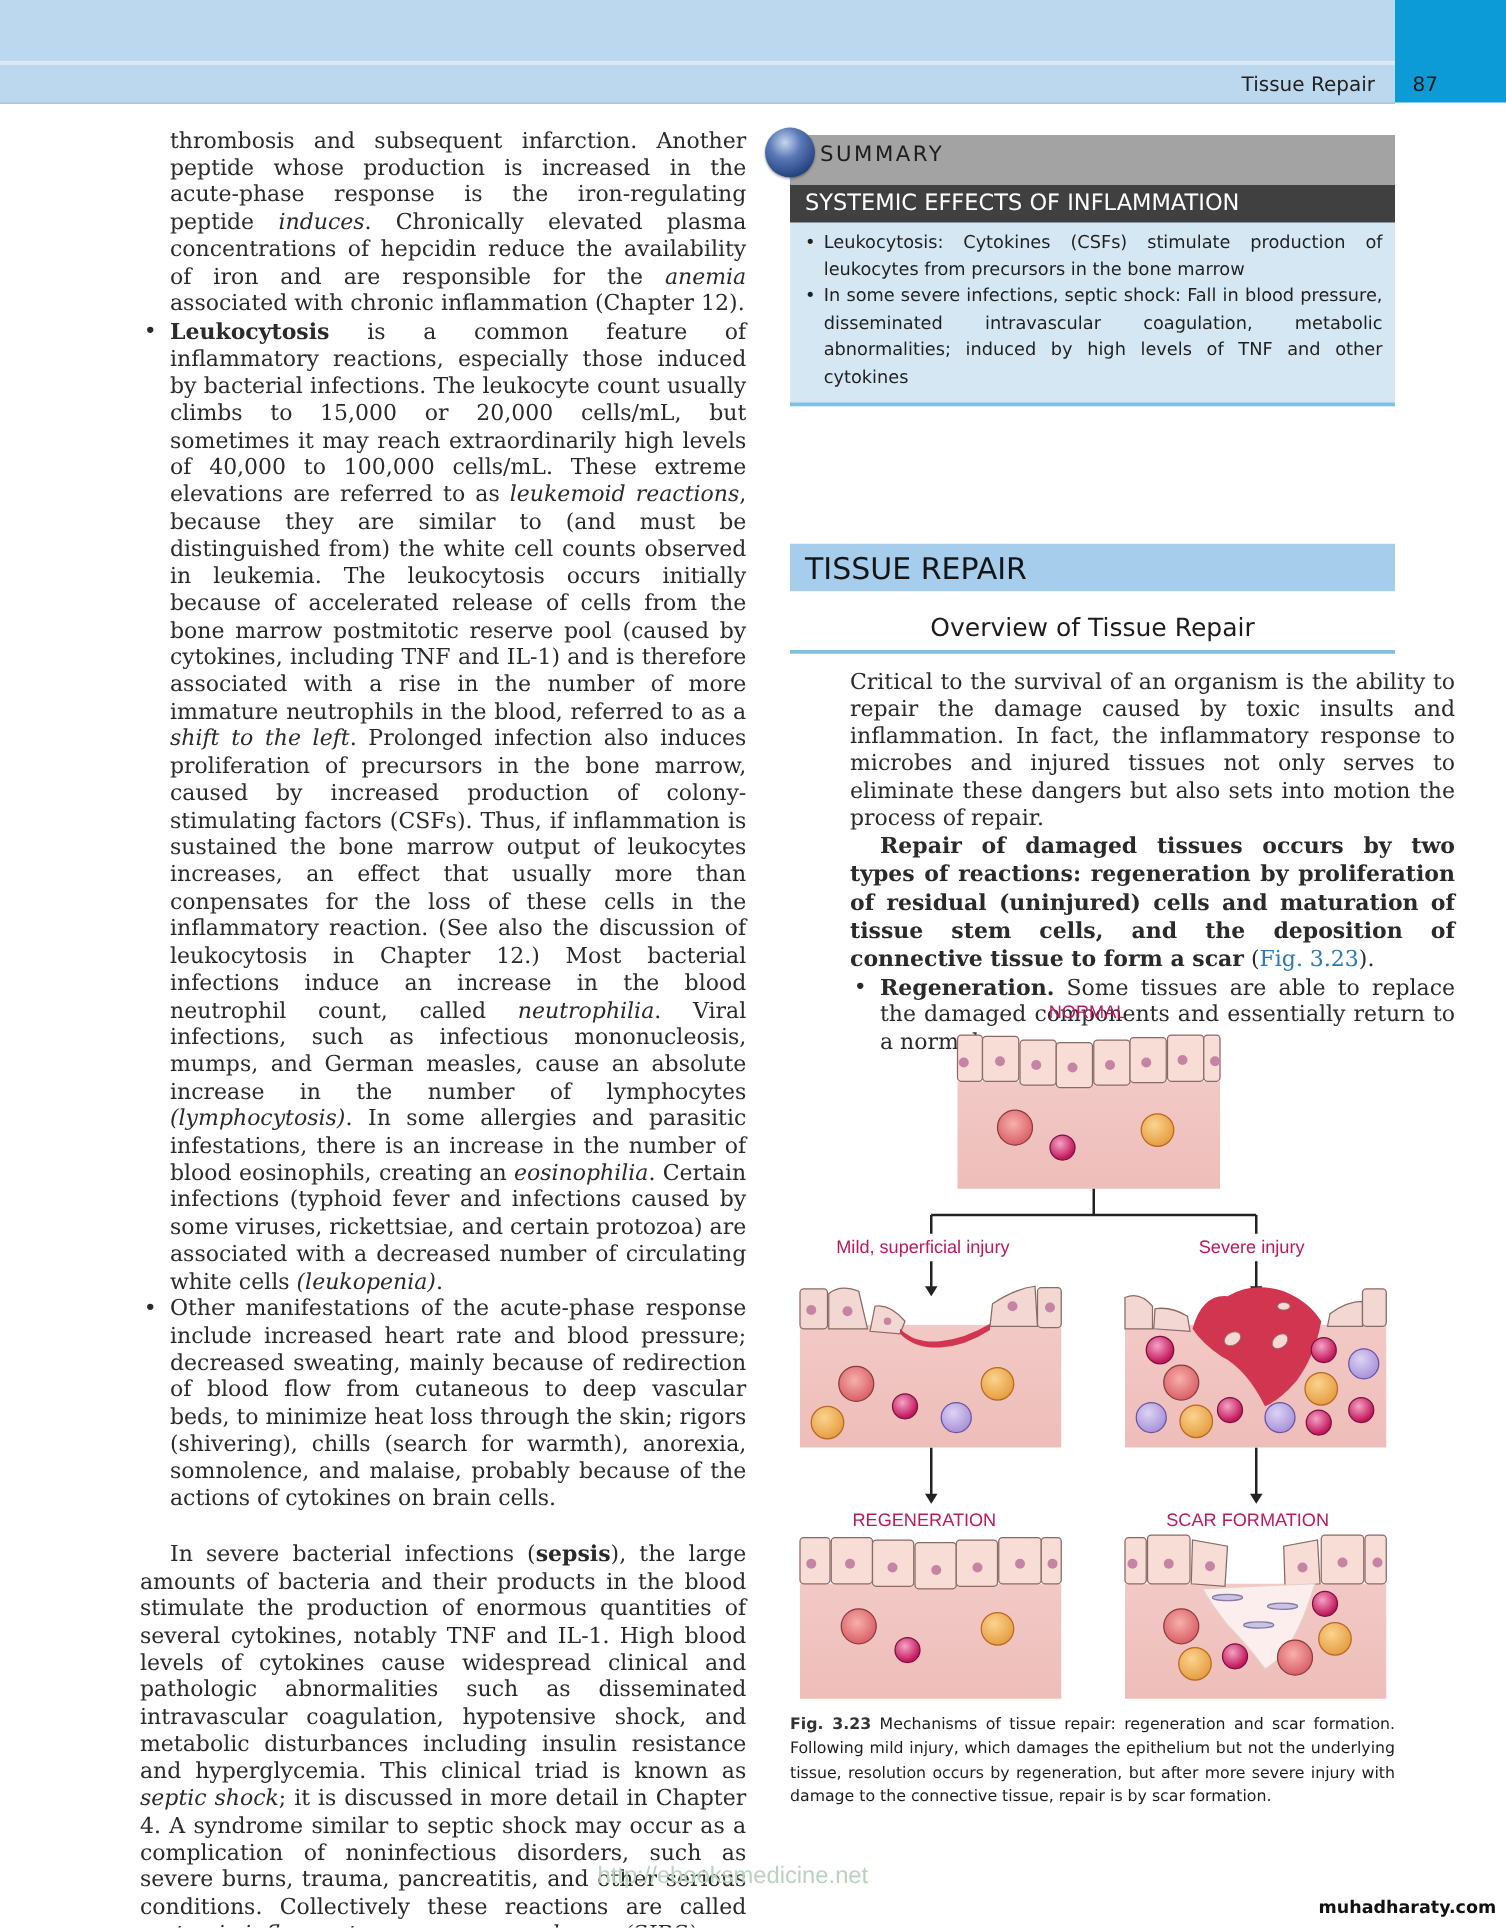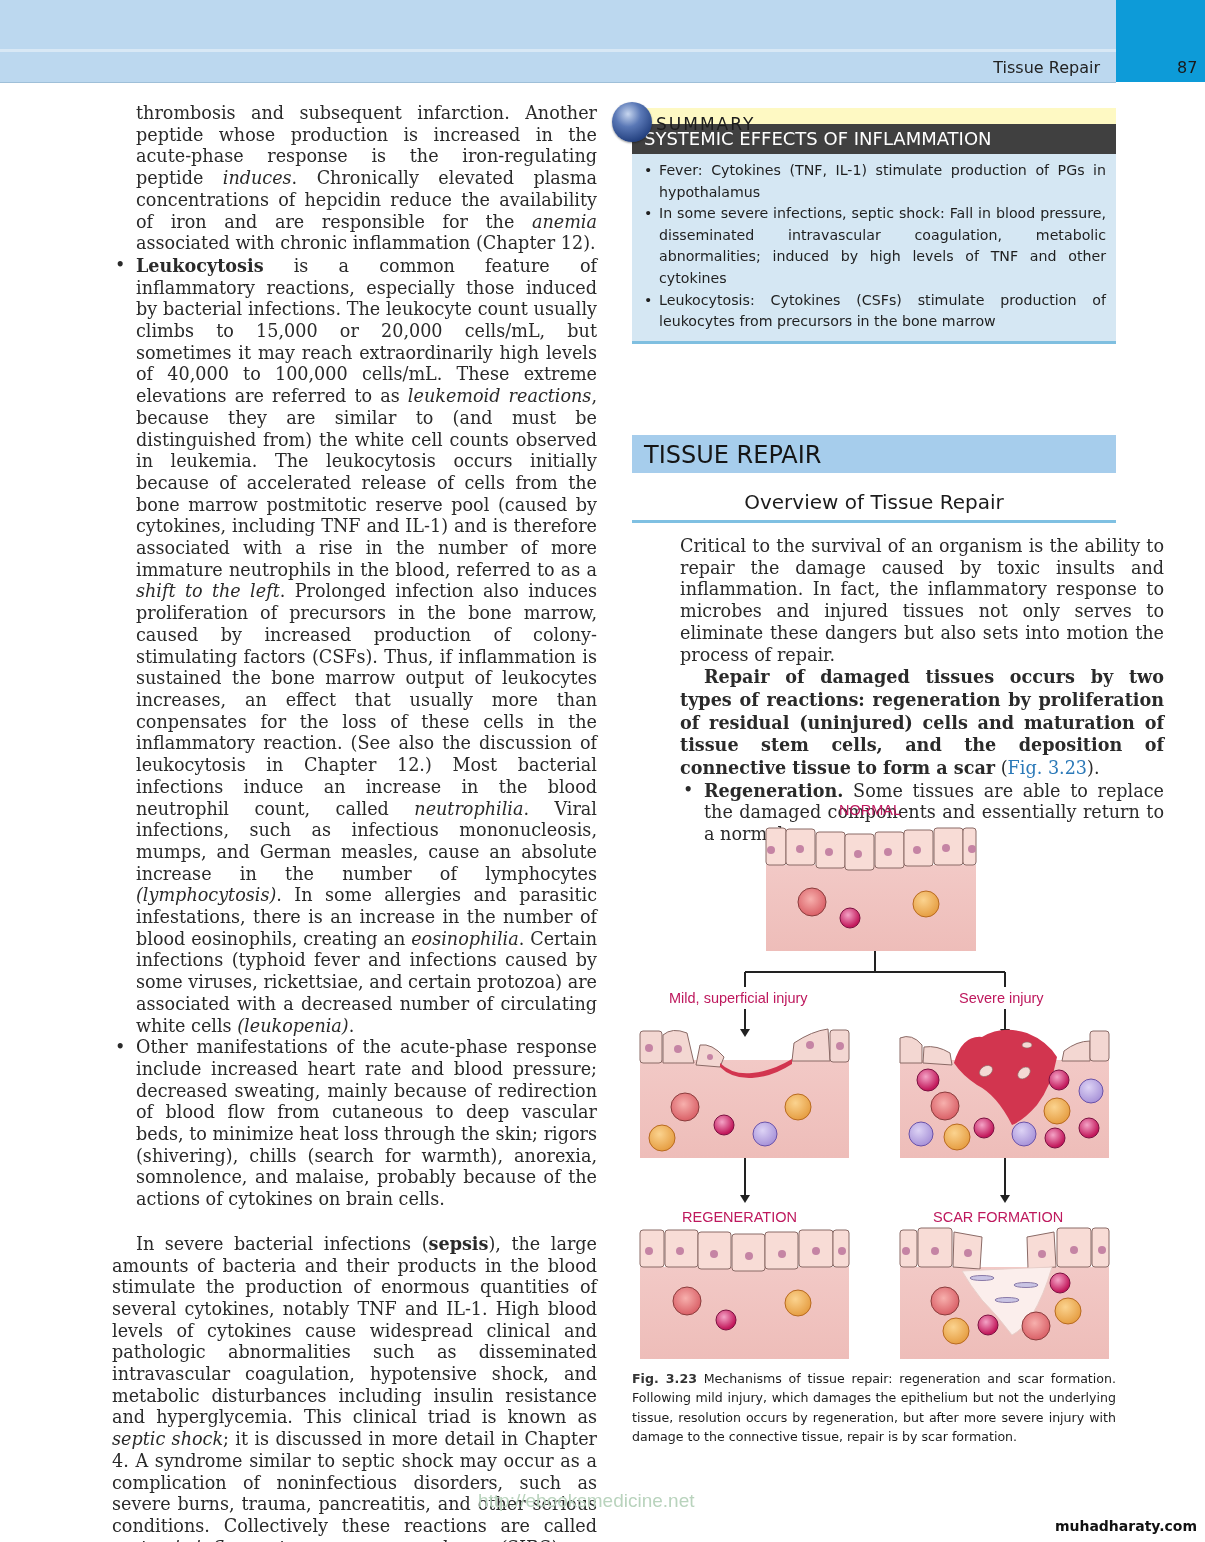--- a/index.html
+++ b/index.html
@@ -8,35 +8,35 @@
     background: #ffffff;
     font-family: "DejaVu Serif", "Liberation Serif", serif;
     color: #2a2a2a;
   }
   
   .hdr-top { position: absolute; left: 0; top: 0; width: 1116px; height: 49px; background: #bcd8ef; }
   .hdr-line { position: absolute; left: 0; top: 49px; width: 1116px; height: 3px; background: #d8e8f5; }
   .hdr-bar { position: absolute; left: 0; top: 52px; width: 1116px; height: 30px; background: #bcd8ef; border-bottom: 1px solid #9fbfd8; }
   .hdr-title { position: absolute; right: 105px; top: 58px; font-family: "DejaVu Sans", "Liberation Sans", sans-serif; font-size: 16px; color: #222; }
   .hdr-tab { position: absolute; left: 1116px; top: 0; width: 89px; height: 82px; background: #0d9bd8; }
-  .hdr-pageno { position: absolute; left: 1130px; top: 58px; font-family: "DejaVu Sans", "Liberation Sans", sans-serif; font-size: 16px; color: #1a1a1a; margin-left: 47px; }
+  .hdr-pageno { position: absolute; left: 1130px; top: 58px; font-family: "DejaVu Sans", "Liberation Sans", sans-serif; font-size: 16px; color: #1a1a1a; }
 
   
   .col-left { position: absolute; left: 112px; top: 103px; width: 485px; font-size: 17.6px; line-height: 21.7px; text-align: justify; }
   .col-left p { margin: 0; }
   .col-left .cont { padding-left: 24px; }
   .col-left ul { margin: 0; padding: 0; list-style: none; }
   .col-left li { position: relative; padding-left: 24px; }
   .col-left li::before { content: "•"; position: absolute; left: 3px; top: 0; }
   .col-left .para { text-indent: 24px; }
   .gap { height: 22px; }
 
   
   .summary { position: absolute; left: 632px; top: 108px; width: 484px; background: #d5e7f3; border-bottom: 3px solid #7fbfe0; }
-  .summary-head { height: 16px; background: #fef9c3; position: relative; }
+  .summary-head { height: 40px; background: #a3a3a3; position: relative; }
   .summary-ball { position: absolute; left: -20px; top: -6px; width: 40px; height: 40px; border-radius: 50%;
     background: radial-gradient(circle at 40% 30%, #c7d6ef 0%, #5a78b6 35%, #1e3b7a 80%); box-shadow: 0 1px 2px rgba(0,0,0,0.4); }
   .summary-label { position: absolute; left: 24px; top: 6px; font-family: "DejaVu Sans", "Liberation Sans", sans-serif; font-size: 17px; letter-spacing: 2px; color: #1d1d1d; }
   .summary-title { height: 30px; background: #404040; color: #fff; font-family: "DejaVu Sans", "Liberation Sans", sans-serif; font-size: 18px; line-height: 30px; padding-left: 12px; }
   .summary ul { margin: 0; padding: 6px 10px 8px 27px; list-style: none; font-family: "DejaVu Sans", "Liberation Sans", sans-serif; font-size: 14.2px; line-height: 21.6px; text-align: justify; color: #1f1f1f; }
   .summary li { position: relative; }
   .summary li::before { content: "•"; position: absolute; left: -15px; }
 
   
   .sec-title { position: absolute; left: 632px; top: 435px; width: 472px; height: 38px; background: #a6cdec; padding-left: 12px;
@@ -80,23 +80,22 @@
 
 </div>
 
 <div class="summary">
   <div class="summary-head">
     <div class="summary-ball"></div>
     <div class="summary-label">SUMMARY</div>
   </div>
   <div class="summary-title">SYSTEMIC EFFECTS OF INFLAMMATION</div>
   <ul>
-    <li>Fever: Cytokines (TNF, IL-1) stimulate production of PGs in hypothalamus</li>
+    <li>Leukocytosis: Cytokines (CSFs) stimulate production of leukocytes from precursors in the bone marrow</li>
     <li>In some severe infections, septic shock: Fall in blood pressure, disseminated intravascular coagulation, metabolic abnormalities; induced by high levels of TNF and other cytokines</li>
-    <li>Leukocytosis: Cytokines (CSFs) stimulate production of leukocytes from precursors in the bone marrow</li>
   </ul>
 </div>
 
 <div class="sec-title">TISSUE REPAIR</div>
 <div class="subsec-title">Overview of Tissue Repair</div>
 <div class="col-right">
   <p>Critical to the survival of an organism is the ability to repair the damage caused by toxic insults and inflammation. In fact, the inflammatory response to microbes and injured tissues not only serves to eliminate these dangers but also sets into motion the process of repair.</p>
   <p class="para"><b>Repair of damaged tissues occurs by two types of reactions: regeneration by proliferation of residual (uninjured) cells and maturation of tissue stem cells, and the deposition of connective tissue to form a scar</b><span> (</span><span class="link">Fig. 3.23</span><span>).</span></p>
   <ul>
     <li><b>Regeneration.</b><span> Some tissues are able to replace the damaged components and essentially return to a normal</span></li>

